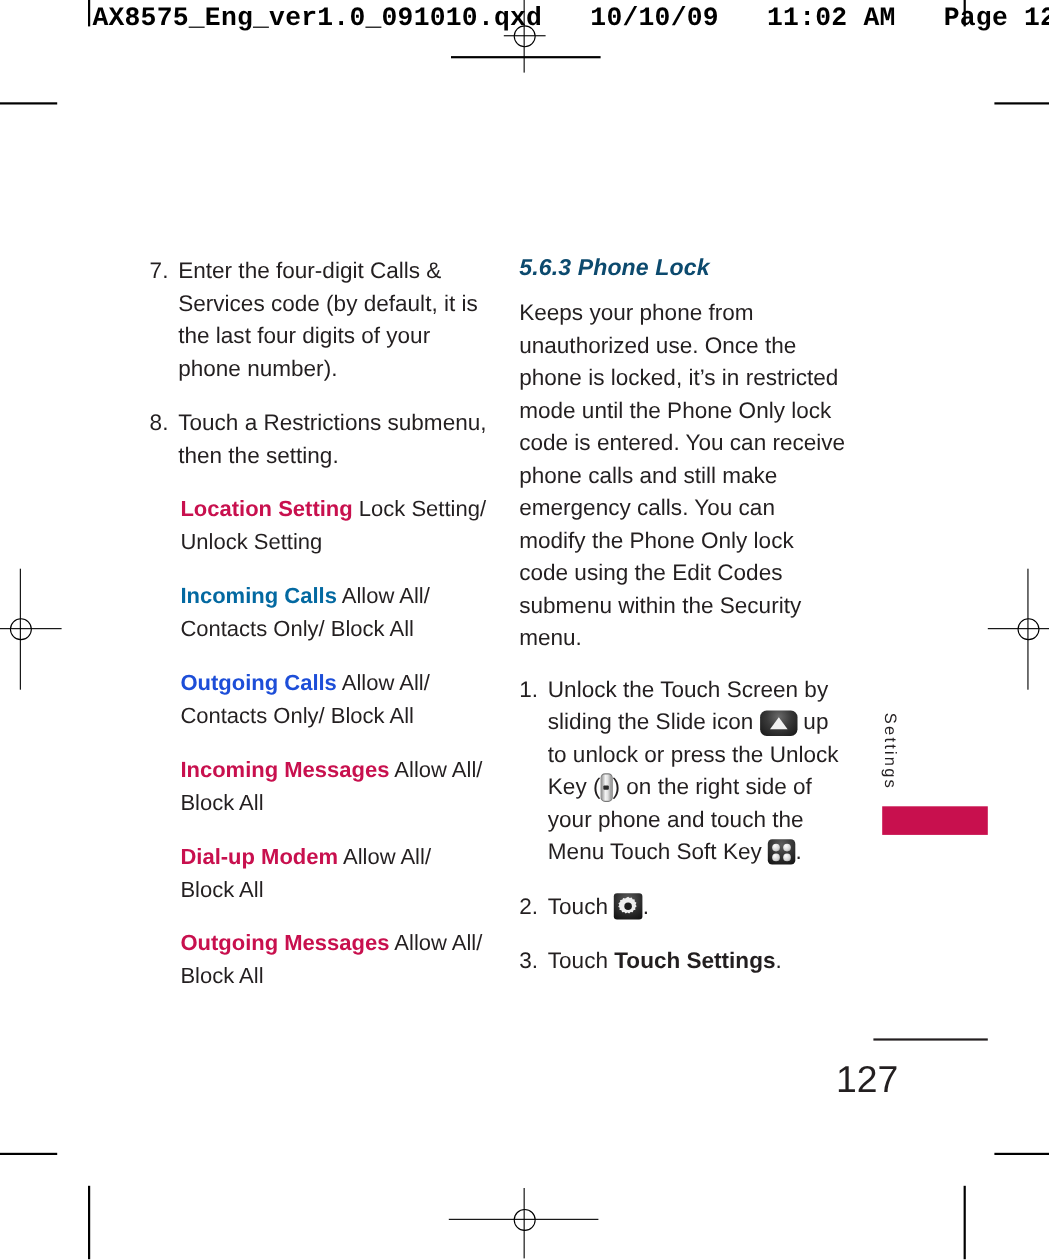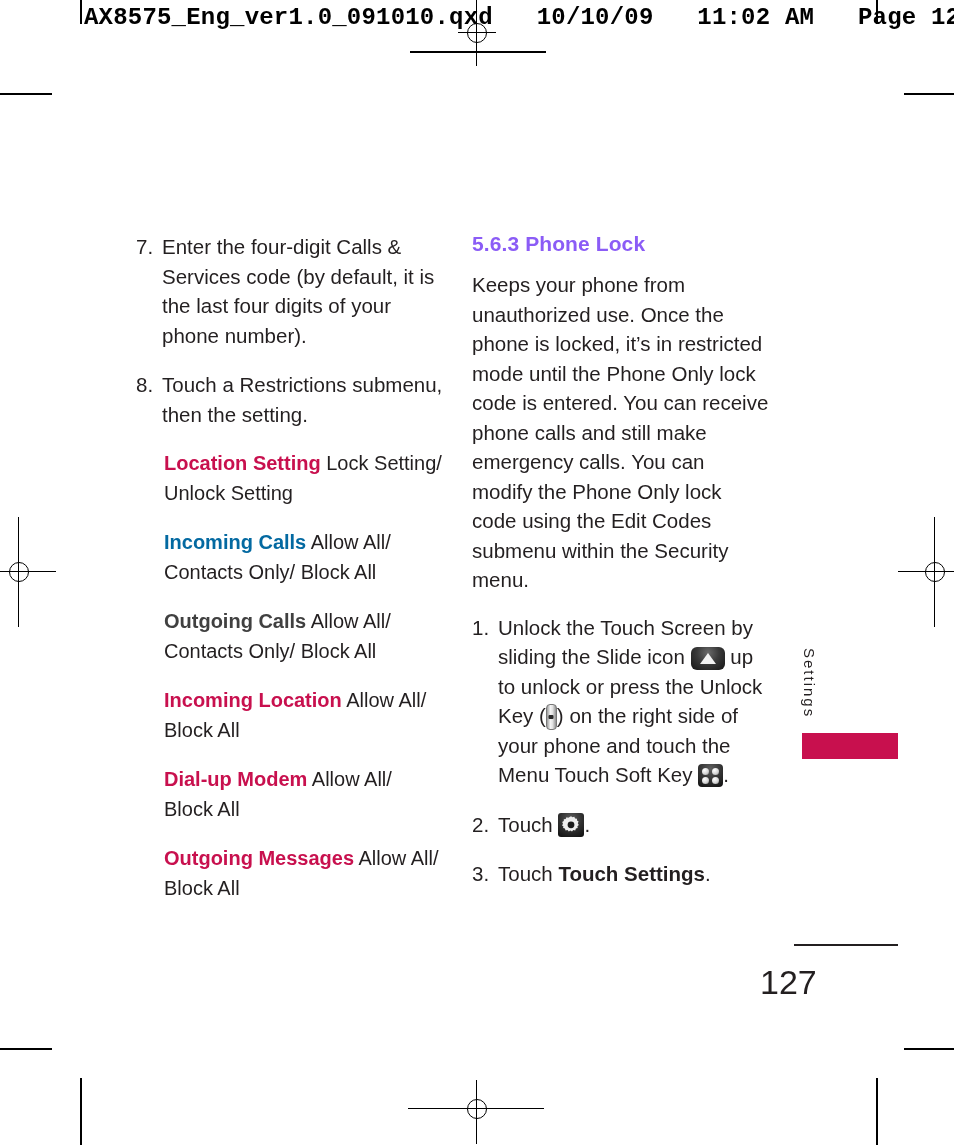--- a/index.html
+++ b/index.html
@@ -74,22 +74,23 @@
   .setting .term {
     color: #C8104E;
     font-weight: bold;
   }
   .setting .term + .vals { white-space: normal; }
 
   h2.section {
     margin: 0 0 14px 0;
     font-size: 21px;
     font-weight: bold;
-    color: #8b5cf6;
+    color: #0c4a6e;
     letter-spacing: 0.1px;
+    font-style: italic;
   }
   p.para {
     margin: 0 3px 18px 0;
     font-size: 20.5px;
     line-height: 29.5px;
   }
 
   .bold { font-weight: bold; }
 
   
@@ -244,25 +245,25 @@
 
   <div class="setting">
     <span class="term" style="color: rgb(200, 16, 78);">Location Setting</span>
     <span class="vals">Lock Setting/ Unlock Setting</span>
   </div>
   <div class="setting">
     <span class="term" style="color: #0369a1;">Incoming Calls</span>
     <span class="vals">Allow All/ Contacts Only/ Block All</span>
   </div>
   <div class="setting">
-    <span class="term" style="color: #404040;">Outgoing Calls</span>
+    <span class="term" style="color: #1d4ed8;">Outgoing Calls</span>
     <span class="vals">Allow All/ Contacts Only/ Block All</span>
   </div>
   <div class="setting">
-    <span class="term" style="color: rgb(200, 16, 78);">Incoming Location</span>
+    <span class="term" style="color: rgb(200, 16, 78);">Incoming Messages</span>
     <span class="vals">Allow All/ Block All</span>
   </div>
   <div class="setting">
     <span class="term" style="color: rgb(200, 16, 78);">Dial-up Modem</span>
     <span class="vals">Allow All/ Block All</span>
   </div>
   <div class="setting">
     <span class="term" style="color: rgb(200, 16, 78);">Outgoing Messages</span>
     <span class="vals">Allow All/ Block All</span>
   </div>

